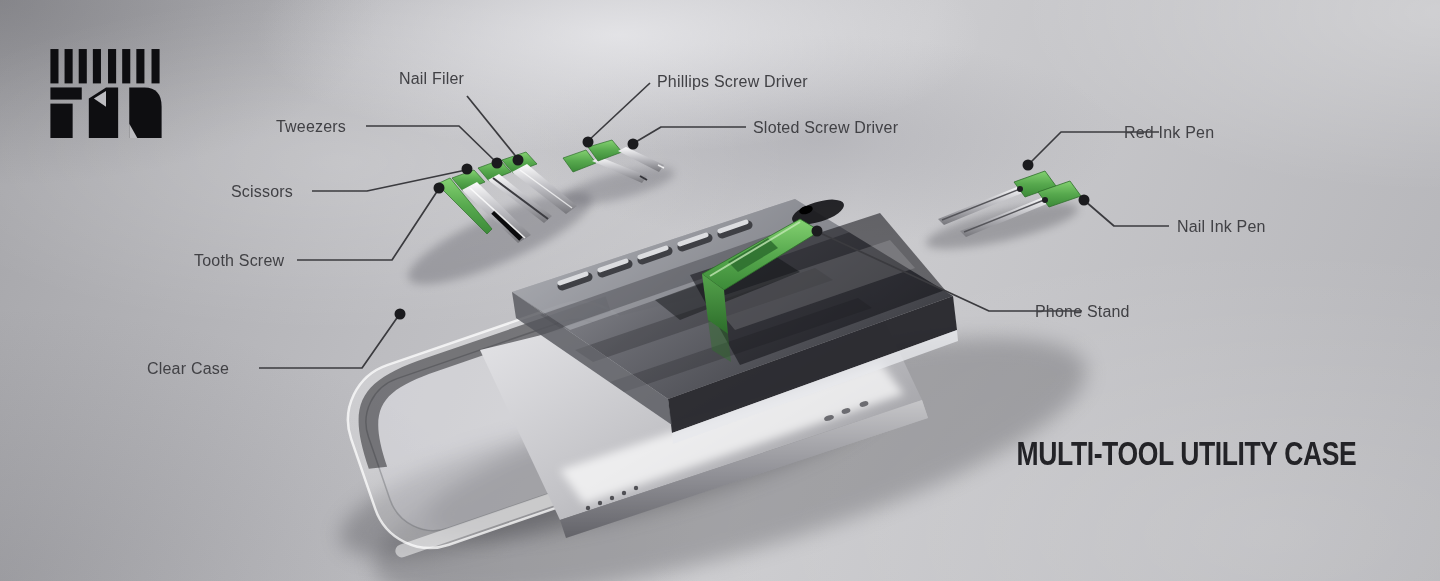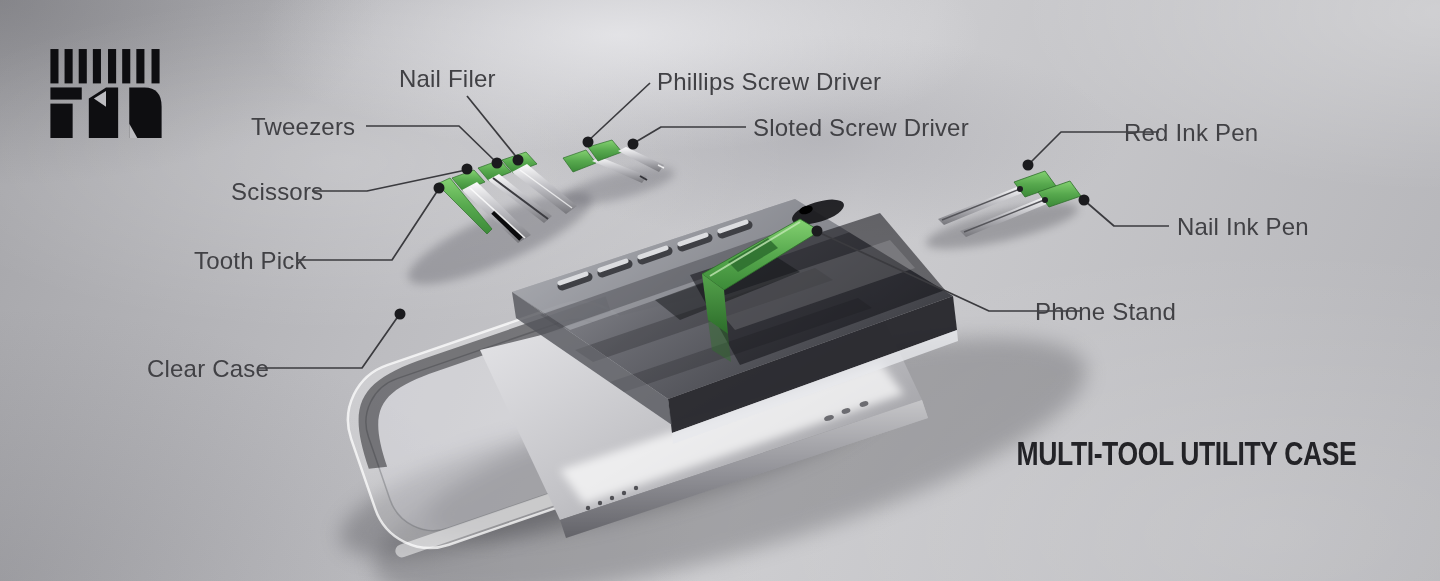--- a/index.html
+++ b/index.html
@@ -12,21 +12,21 @@
       radial-gradient(700px 260px at 24% 28%, rgba(255,255,255,.20), rgba(255,255,255,0) 65%),
       radial-gradient(620px 300px at 0% 0%, rgba(62,62,68,.30), rgba(62,62,68,0) 62%),
       radial-gradient(800px 420px at 0% 100%, rgba(88,88,94,.22), rgba(88,88,94,0) 65%),
       radial-gradient(700px 300px at 100% 2%, rgba(255,255,255,.30), rgba(255,255,255,0) 60%),
       radial-gradient(1100px 480px at 88% 92%, rgba(255,255,255,.16), rgba(255,255,255,0) 60%),
       linear-gradient(112deg,#a4a4a8 0%,#bcbcc0 30%,#cccccf 56%,#b3b3b7 100%);
   }
   .art{position:absolute;left:0;top:0;}
   .logo{position:absolute;left:48px;top:46px;width:114px;height:92px;}
   .label{
-    position:absolute;font-size:24px;line-height:23px;color:#414145;
+    position:absolute;font-size:16px;line-height:23px;color:#414145;
     white-space:nowrap;letter-spacing:.2px;
   }
   .titlebox{position:absolute;left:975px;top:436px;width:378px;text-align:right;color:#232327;}
   .t-main{
     font-size:34px;font-weight:bold;letter-spacing:-.5px;line-height:34px;
     transform:scaleX(.78);transform-origin:50% 50%;white-space:nowrap;
   }
   .t-sub{font-size:24px;line-height:26px;margin-top:3px;color:#2b2b2f;}
 </style>
 </head>
@@ -222,23 +222,23 @@
         </g>
         <g fill="#bcbcc0">
           <polygon points="45,52 57,44.5 57,60"></polygon>
           <polygon points="80,77 88,91 80,91"></polygon>
         </g>
       </g>
     </svg>
   </div>
 
   <div class="label" style="left:399px;top:67px">Nail Filer</div>
-  <div class="label" style="left:251px;top:115px">Tweezers</div>
+  <div class="label" style="left:276px;top:115px">Tweezers</div>
   <div class="label" style="left:231px;top:180px">Scissors</div>
-  <div class="label" style="left:194px;top:249px">Tooth Pick</div>
+  <div class="label" style="left:194px;top:249px">Tooth Screw</div>
   <div class="label" style="left:753px;top:116px">Sloted Screw Driver</div>
   <div class="label" style="left:657px;top:70px">Phillips Screw Driver</div>
   <div class="label" style="left:1124px;top:121px">Red Ink Pen</div>
   <div class="label" style="left:1177px;top:215px">Nail Ink Pen</div>
   <div class="label" style="left:1035px;top:300px">Phone Stand</div>
   <div class="label" style="left:147px;top:357px">Clear Case</div>
 
   <div class="titlebox">
     <div class="t-main">MULTI-TOOL UTILITY CASE</div>
   </div>

